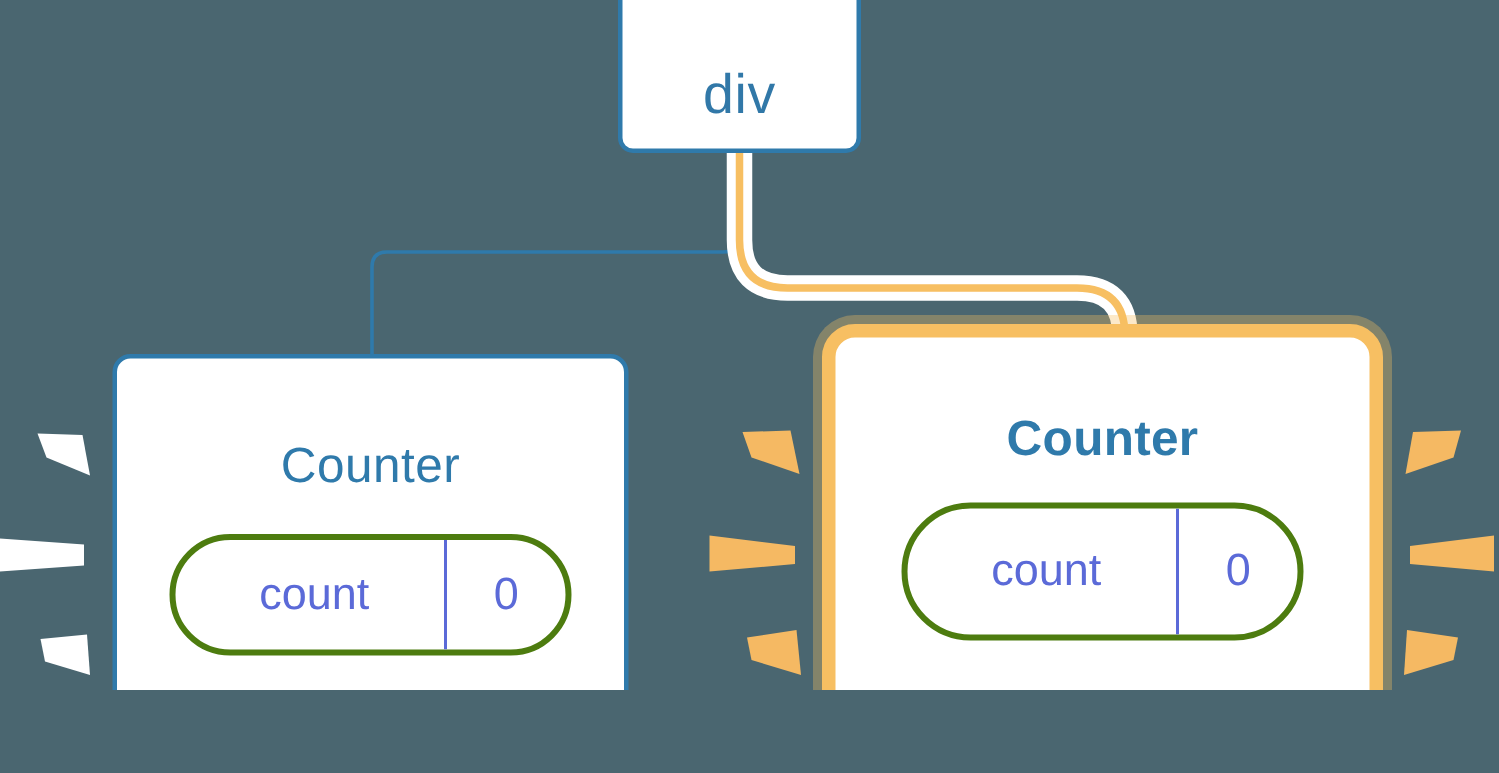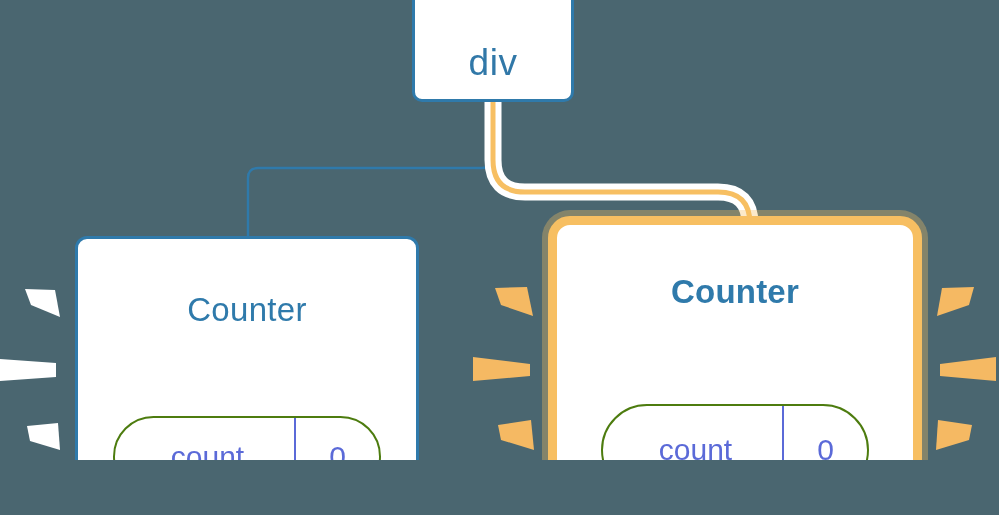--- a/index.html
+++ b/index.html
@@ -36,21 +36,20 @@
   }
 
   
   .node {
     position: absolute;
     background: #ffffff;
     box-sizing: border-box;
     display: flex;
     flex-direction: column;
     align-items: center;
-    justify-content: space-between;
   }
 
   .node-div {
     left: 412px;
     top: -18px;
     width: 162px;
     height: 120px;
     border: 3px solid #2f7aab;
     border-radius: 10px;
     justify-content: flex-end;
@@ -99,21 +98,21 @@
   .node-counter-right .node-title {
     margin-top: 48px;
     font-weight: 700;
     letter-spacing: 0.2px;
   }
 
   
   .state-pill {
     display: flex;
     align-items: stretch;
-    border: 2px solid #4d7c0f;
+    border: 4px solid #4d7c0f;
     border-radius: 999px;
     background: transparent;
     box-sizing: border-box;
     overflow: hidden;
   }
   .node-counter-left .state-pill {
     margin-top: 27px;
     width: 268px;
     height: 81px;
   }

